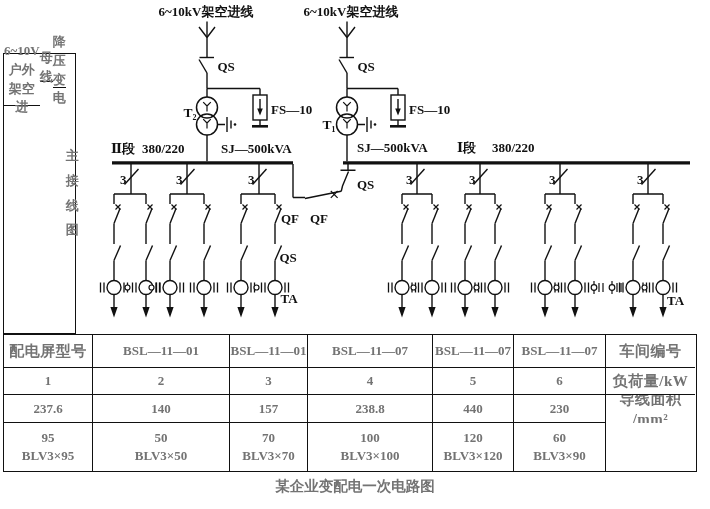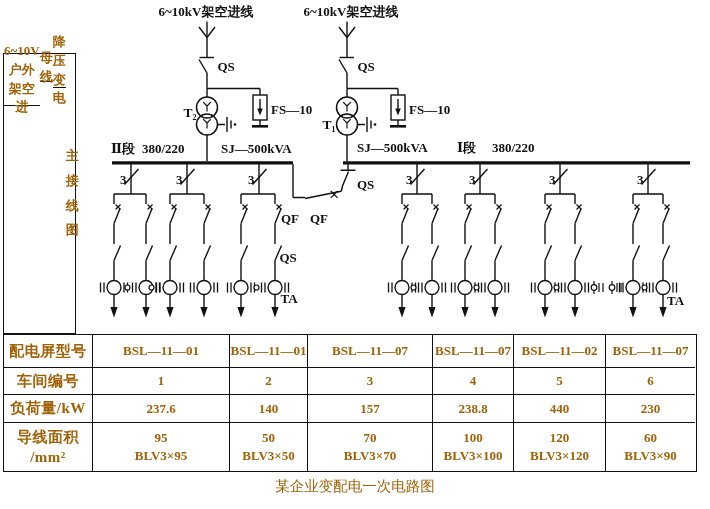--- a/index.html
+++ b/index.html
@@ -1,18 +1,18 @@
 <!DOCTYPE html>
 <html><head>
 <meta charset="utf-8">
 <style>
   html,body{margin:0;padding:0;background:#fff;}
   .stage{
     position:relative;width:710px;height:509px;background:#fff;overflow:hidden;
-    font-family:"Liberation Serif","DejaVu Serif",serif;color:#a16207;
+    font-family:"Liberation Serif","DejaVu Serif",serif;color:#737373;
   }
   svg{position:absolute;left:0;top:0;}
   svg text{
     font-family:"Liberation Serif","DejaVu Serif",serif;
     font-weight:bold;fill:#111;
   }
   .sidebar{
     position:absolute;left:3px;top:53px;width:73px;height:281px;
     border:1.6px solid #111;box-sizing:border-box;
     display:flex;flex-direction:row;
@@ -38,21 +38,21 @@
     border-right:1.3px solid #111;border-bottom:1.3px solid #111;
     display:flex;align-items:center;justify-content:center;text-align:center;
     font-weight:bold;font-size:13px;white-space:pre-line;line-height:1.35;
     overflow:hidden;
   }
   .cell:nth-child(7n){border-right:none;}
   .cell:nth-last-child(-n+7){border-bottom:none;}
   .rowhead{font-size:15px;letter-spacing:0.5px;}
   .caption{
     position:absolute;left:0;top:477px;width:710px;text-align:center;
-    font-weight:normal;font-size:14.5px;
+    font-weight:bold;font-size:14.5px;
   }
 </style>
 </head>
 <body>
 
 <div class="stage">
 
   <svg width="710" height="509" viewBox="0 0 710 509">
     <defs>
       <g id="branch" stroke="#111" stroke-width="1.4" fill="none">
@@ -243,21 +243,20 @@
 线
 图</div>
   </div>
 
   <div class="spec-table">
     <div class="cell rowhead">配电屏型号</div>
     <div class="cell">BSL—11—01</div>
     <div class="cell">BSL—11—01</div>
     <div class="cell">BSL—11—07</div>
     <div class="cell">BSL—11—07</div>
-    <div class="cell">BSL—11—02</div>
     <div class="cell">BSL—11—07</div>
 
     <div class="cell rowhead">车间编号</div>
     <div class="cell">1</div>
     <div class="cell">2</div>
     <div class="cell">3</div>
     <div class="cell">4</div>
     <div class="cell">5</div>
     <div class="cell">6</div>
 

